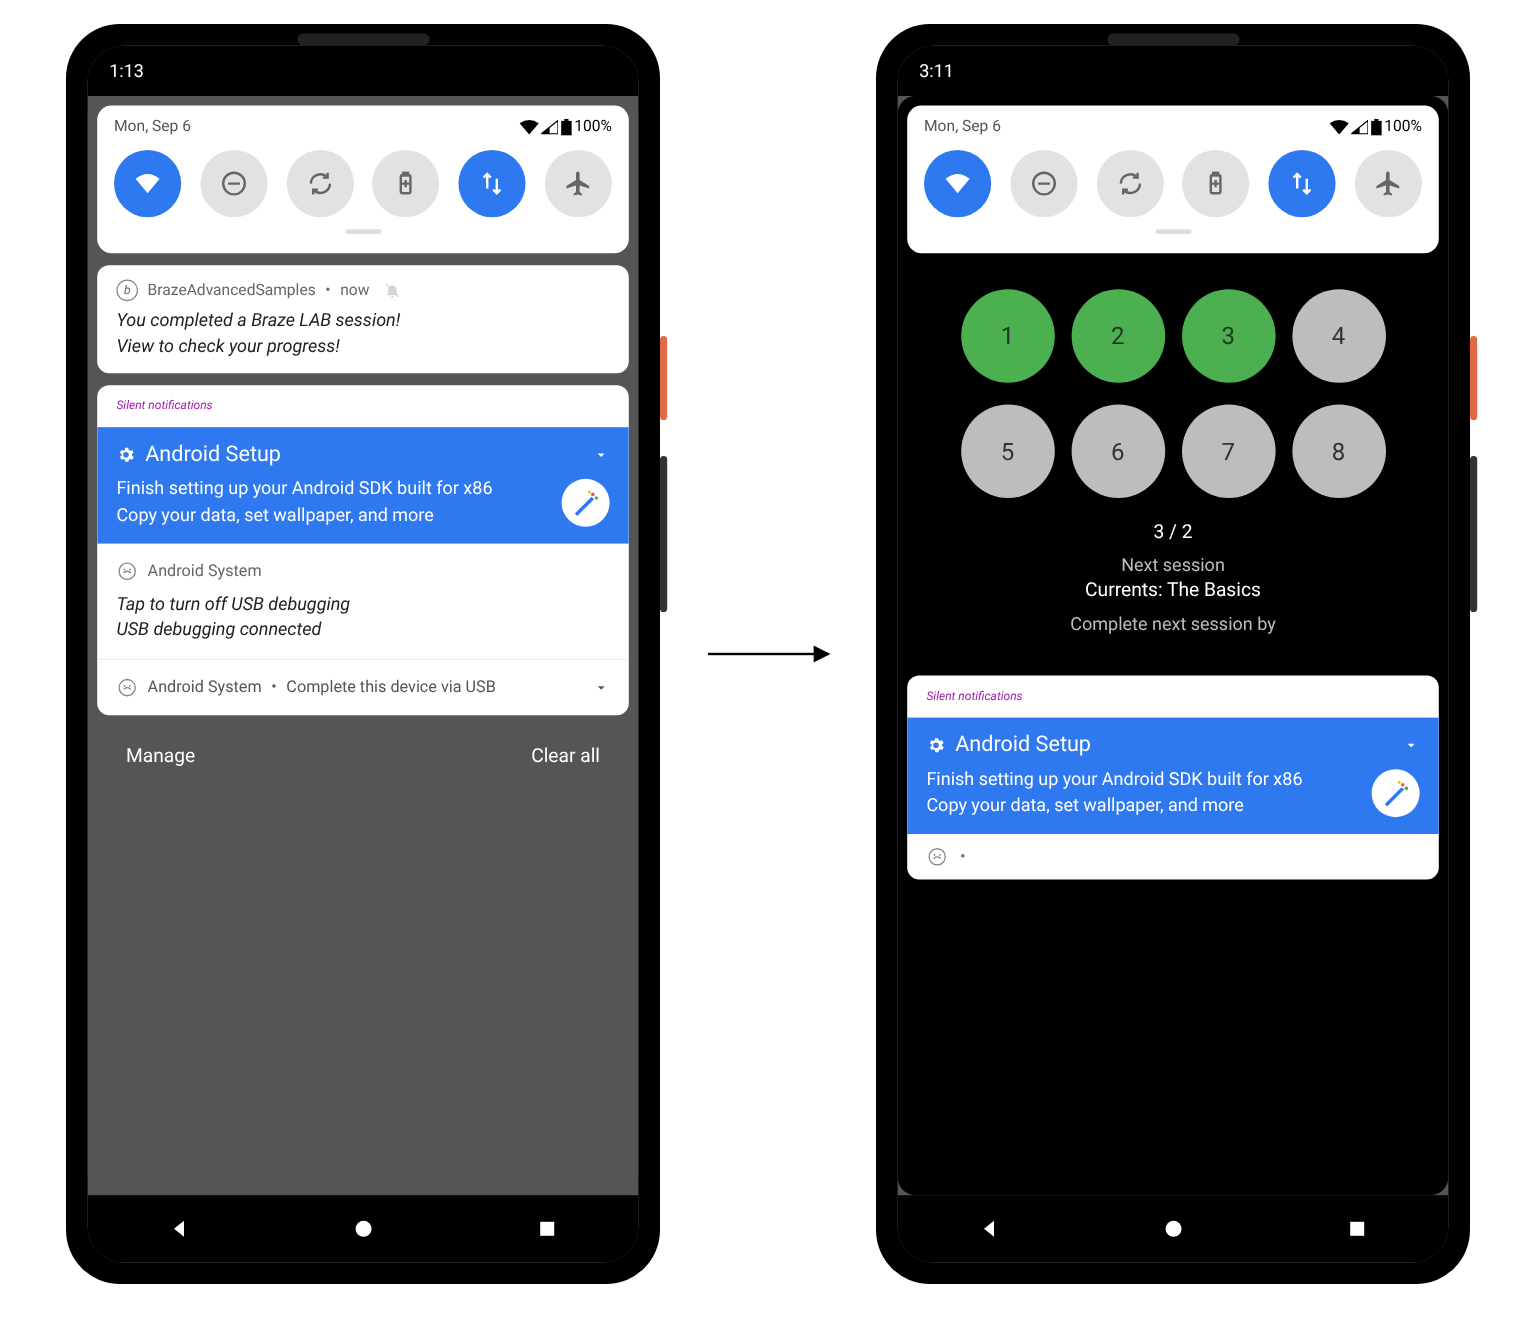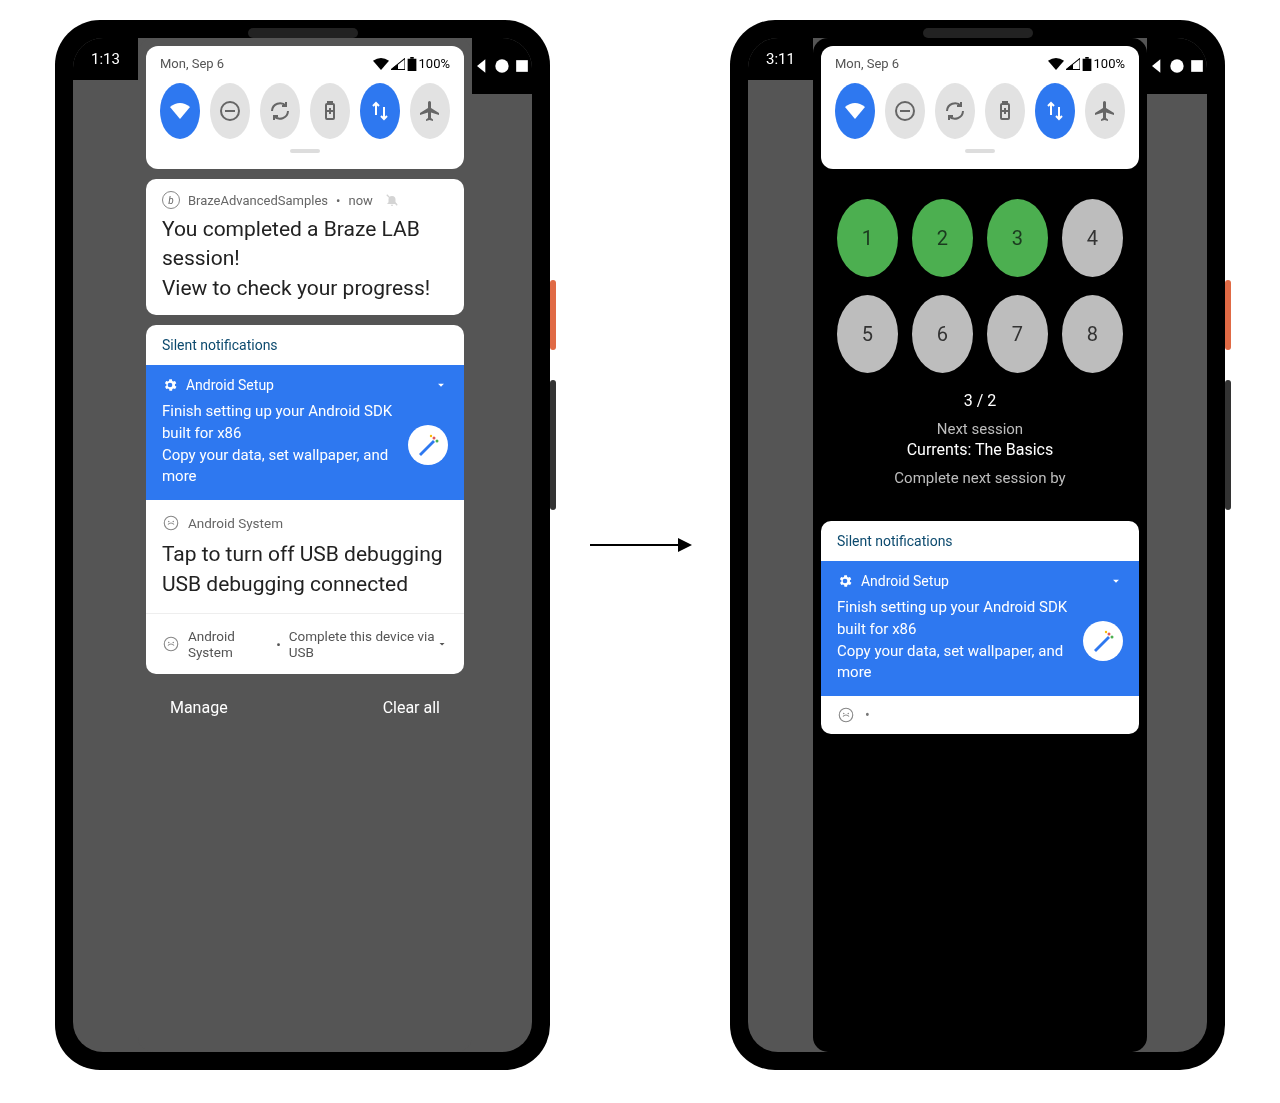--- a/index.html
+++ b/index.html
@@ -54,21 +54,21 @@
     background: #222;
     border-radius: 5px;
   }
   .screen {
     width: 100%;
     height: 100%;
     background: #555;
     border-radius: 30px;
     overflow: hidden;
     display: flex;
-    flex-direction: row;
+    flex-direction: column;
   }
   .status-top {
     height: 42px;
     background: #000;
     color: #fff;
     display: flex;
     align-items: center;
     padding: 0 18px;
     font-size: 15px;
     flex-shrink: 0;
@@ -118,32 +118,32 @@
     margin-bottom: 10px;
     overflow: hidden;
   }
   .card-pad { padding: 12px 16px; }
   .notif-head { display: flex; align-items: center; gap: 8px; font-size: 13px; color: #666; margin-bottom: 6px; }
   .badge-circle {
     width: 18px; height: 18px; border: 1.5px solid #888; border-radius: 50%;
     display: inline-flex; align-items: center; justify-content: center;
     font-size: 10px; font-style: italic; color: #666;
   }
-  .notif-body { font-size: 21px; color: #222; line-height: 1.4; }
-  .silent-header { padding: 12px 16px; font-size: 14px; color: #0c4a6e; }
+  .notif-body { font-size: 15px; color: #222; line-height: 1.4; font-style: italic; }
+  .silent-header { padding: 12px 16px; font-size: 10px; color: #a21caf; font-style: italic; }
 
   .setup-card {
     background: #2e78f0;
     color: #fff;
     padding: 12px 16px;
     display: flex;
     align-items: center;
     gap: 12px;
   }
-  .setup-head { display: flex; align-items: center; justify-content: space-between; font-size: 14px; margin-bottom: 8px; }
+  .setup-head { display: flex; align-items: center; justify-content: space-between; font-size: 18px; margin-bottom: 8px; }
   .setup-text { font-size: 15px; line-height: 1.45; flex: 1; }
   .setup-right-icon {
     width: 40px; height: 40px; background: #fff; border-radius: 50%;
     display: flex; align-items: center; justify-content: center;
     flex-shrink: 0;
   }
   .system-card { padding: 14px 16px; }
   .system-head { display: flex; align-items: center; gap: 8px; font-size: 13.5px; color: #666; margin-bottom: 8px; }
   .charging-row {
     border-top: 1px solid #eee;

